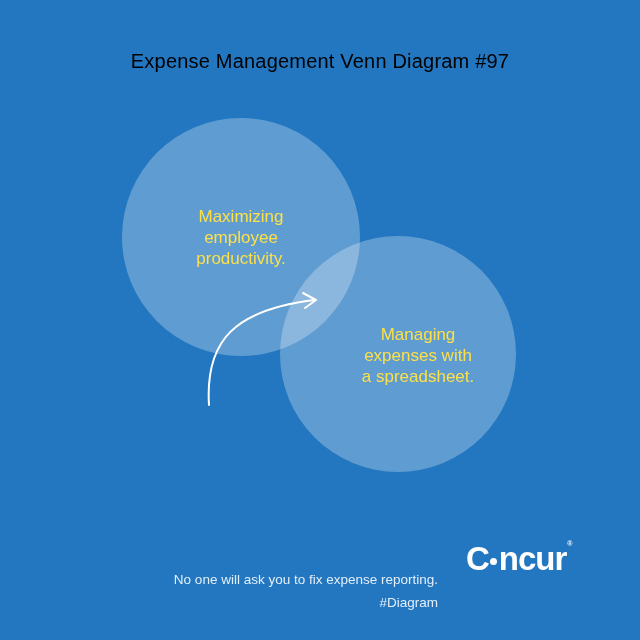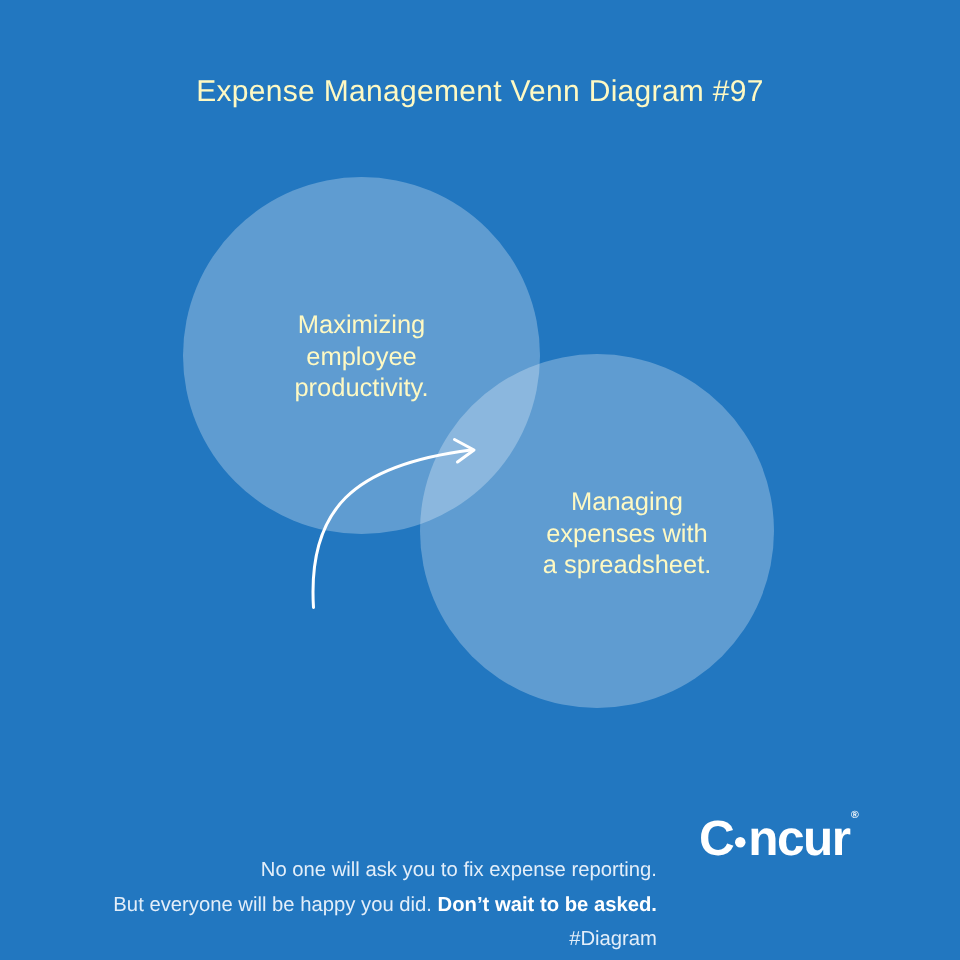--- a/index.html
+++ b/index.html
@@ -6,32 +6,32 @@
     body {
       width: 640px; height: 640px; overflow: hidden;
       background: #2277c0;
       font-family: "Liberation Sans", "DejaVu Sans", sans-serif;
       color: #ffffff;
       position: relative;
     }
     .title {
       position: absolute; left: 0; top: 50px; width: 640px;
       text-align: center; font-size: 20px; font-weight: 300;
-      color: #fef9c3; letter-spacing: 0.2px;
+      color: #000000; letter-spacing: 0.2px;
     }
     .stage { position: absolute; left: 0; top: 0; width: 640px; height: 640px; }
     .circle {
       position: absolute; border-radius: 50%;
       background: rgba(255,255,255,0.28);
     }
     .c1 { left: 122px; top: 118px; width: 238px; height: 238px; }
     .c2 { left: 280px; top: 236px; width: 236px; height: 236px; }
     .label {
       position: absolute; text-align: center; font-size: 17px;
-      line-height: 21px; color: #fef9c3; white-space: pre-line;
+      line-height: 21px; color: #fde047; white-space: pre-line;
     }
     .l1 { left: 171px; top: 206px; width: 140px; }
     .l2 { left: 348px; top: 324px; width: 140px; }
     .noone {
       position: absolute; left: 150px; top: 410px; width: 130px;
       font-size: 18px; font-weight: bold; color: #ffffff; text-align: center;
     }
     svg.arrow { position: absolute; left: 0; top: 0; }
     .footer {
       position: absolute; right: 202px; top: 526px; text-align: right;
@@ -65,19 +65,18 @@
 
   <svg class="arrow" width="640" height="640">
     <path d="M209 405 C 205 340, 235 310, 314 300" fill="none" stroke="#ffffff" stroke-width="2" stroke-linecap="round"></path>
     <path d="M303 293 L 316 300 L 305 308" fill="none" stroke="#ffffff" stroke-width="2" stroke-linecap="round" stroke-linejoin="round"></path>
   </svg>
 
 </div>
 
 <div class="footer">
   <div>No one will ask you to fix expense reporting.</div>
-  <div><span>But everyone will be happy you did. </span><b>Don’t wait to be asked.</b></div>
   <div>#Diagram</div>
 </div>
 
 <div class="logo">
   <span>C</span><span class="dot"></span><span>ncur</span><span class="reg">®</span>
 </div>
 
 </body></html>

